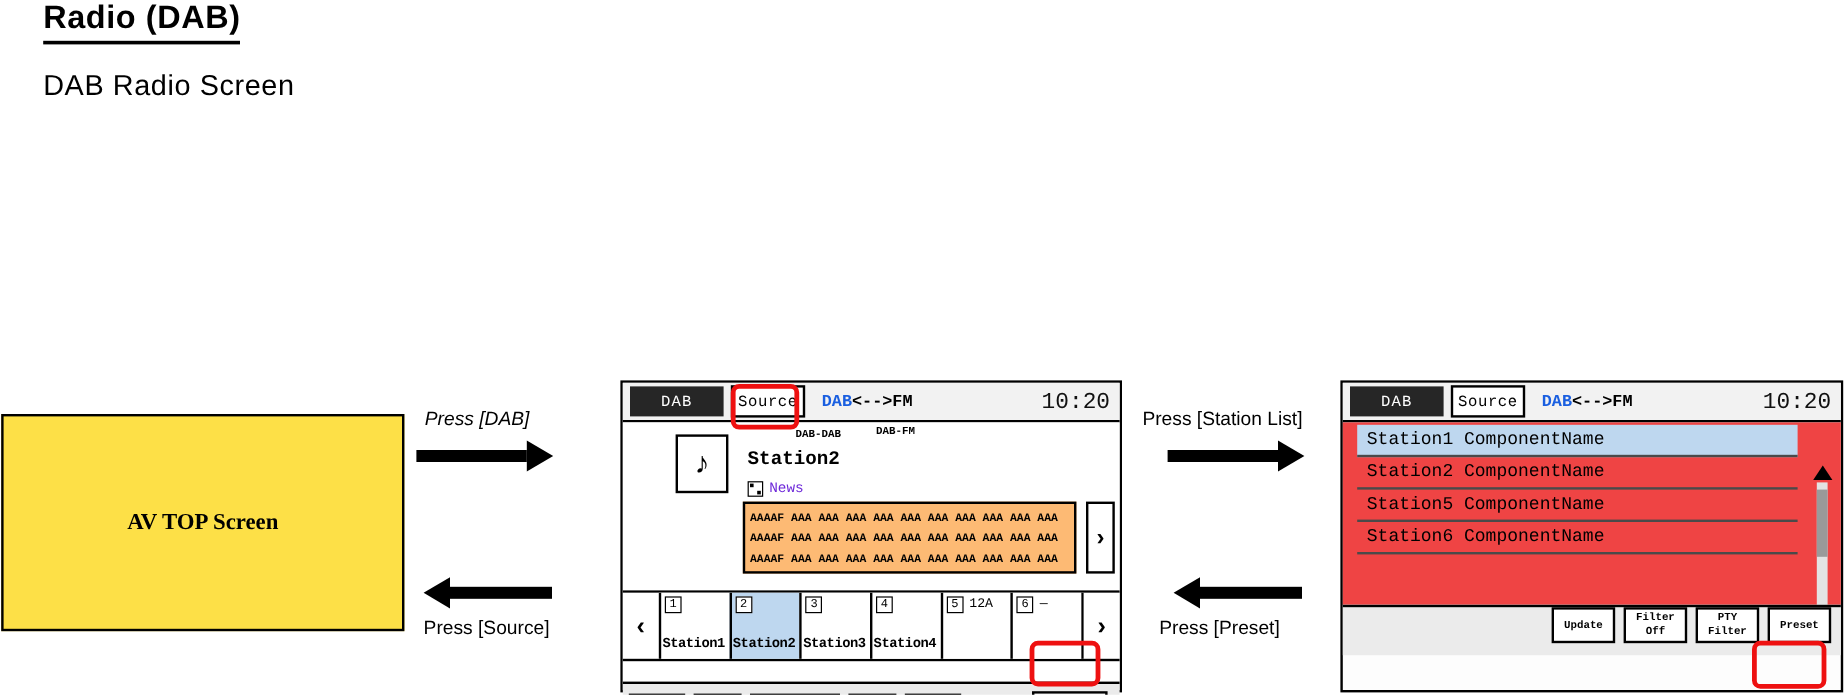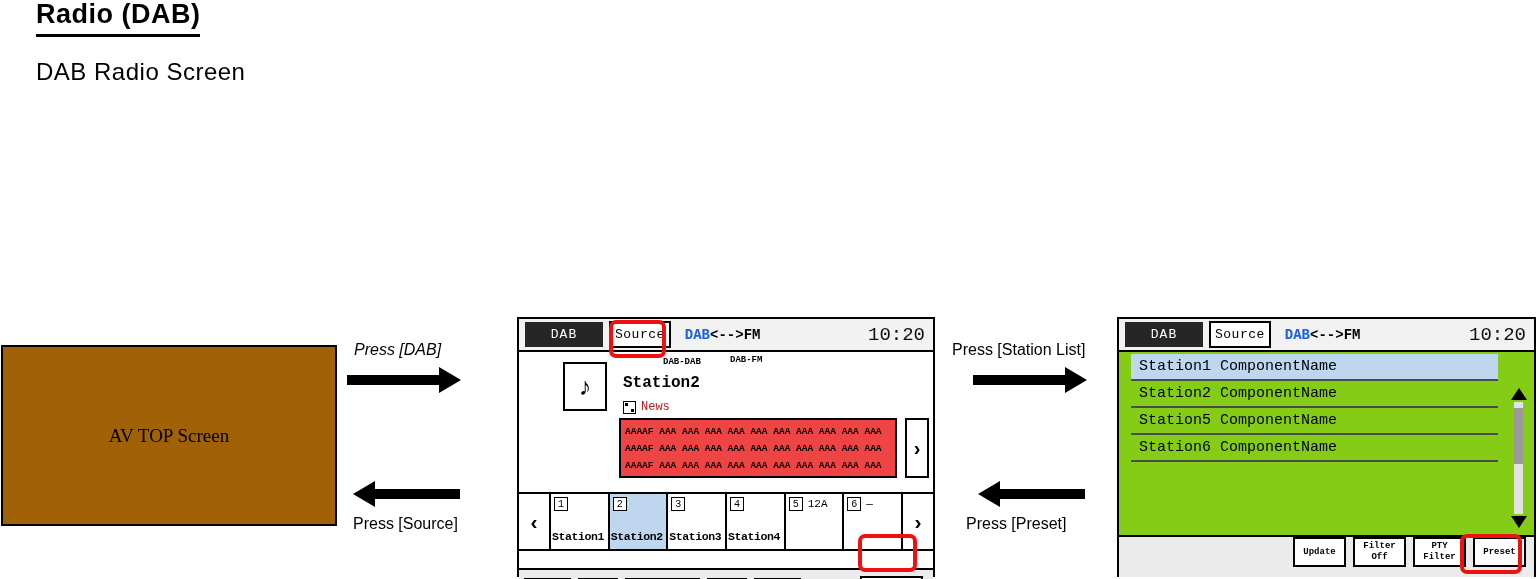--- a/index.html
+++ b/index.html
@@ -22,22 +22,22 @@
     line-height:1.25;
   }
   #doc-subtitle{
     left:36px;top:58px;
     font-size:24px;color:#000;letter-spacing:0.5px;
   }
 
   
   #avtop-box{
     left:1px;top:345px;width:332px;height:177px;
-    border:2px solid #000;background:#a16207;
-    display:flex;align-items:center;justify-content:center;
+    border:2px solid #000;background:#fde047;
+    display:flex;align-items:center;justify-content:center;font-weight:bold;
   }
   #avtop-label{
     font-family:"Liberation Serif", serif;
     font-size:19px;color:#000;
   }
 
   
   .flow-label{font-size:16px;color:#000;white-space:nowrap;}
   .arrow{position:absolute;height:10px;background:#000;}
   .arrow-head{position:absolute;width:0;height:0;}
@@ -109,24 +109,24 @@
     font-family:"Liberation Mono", monospace;
     font-size:16px;font-weight:bold;color:#000;letter-spacing:0px;
   }
   #pty-row{left:104px;top:48px;display:flex;align-items:center;gap:5px;}
   #pty-icon{
     width:13px;height:13px;border:1.5px solid #000;background:#fff;
     position:relative;box-sizing:border-box;
   }
   #pty-icon::before{content:"";position:absolute;left:1px;top:1px;width:3px;height:3px;background:#000;}
   #pty-icon::after{content:"";position:absolute;right:1px;bottom:1px;width:3px;height:3px;background:#000;}
-  #pty-label{font-family:"Liberation Mono", monospace;font-size:12px;color:#b91c1c;}
+  #pty-label{font-family:"Liberation Mono", monospace;font-size:12px;color:#6d28d9;}
   #radiotext{
     left:100px;top:66px;width:278px;height:60px;
-    border:2px solid #000;background:#ef4444;
+    border:2px solid #000;background:#fdba74;
     box-sizing:border-box;
     padding:3px 4px;
     font-family:"Liberation Mono", monospace;
     font-size:9.5px;font-weight:bold;line-height:17px;
     letter-spacing:0px;white-space:nowrap;overflow:hidden;
   }
   #rt-next{
     left:386px;top:66px;width:24px;height:60px;
     border:2px solid #000;background:#fff;box-sizing:border-box;
     display:flex;align-items:center;justify-content:center;
@@ -189,21 +189,21 @@
     position:absolute;right:10px;top:6px;
     width:63px;height:31px;
     border:2px solid #000;background:#fff;
     font-family:"Liberation Mono", monospace;
     font-size:9px;font-weight:bold;color:#000;line-height:11px;
     display:flex;flex-direction:column;align-items:center;justify-content:center;
     box-sizing:border-box;
   }
 
   
-  #list-body{position:relative;height:183px;background:#84cc16;}
+  #list-body{position:relative;height:152px;background:#ef4444;}
   #list-rows{position:absolute;left:12px;top:2px;right:36px;}
   .list-row{
     height:27px;
     border-bottom:2px solid #4a4a4a;
     display:flex;align-items:center;
     font-family:"Liberation Mono", monospace;
     font-size:15px;color:#000;letter-spacing:0px;
     padding-left:8px;box-sizing:border-box;
   }
   .list-row.sel{background:#bed7ef;}

